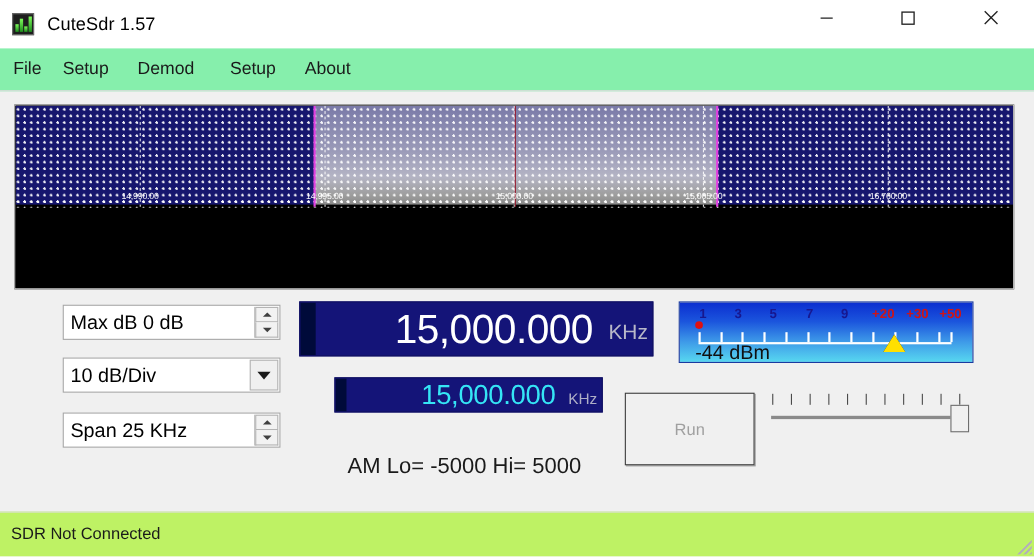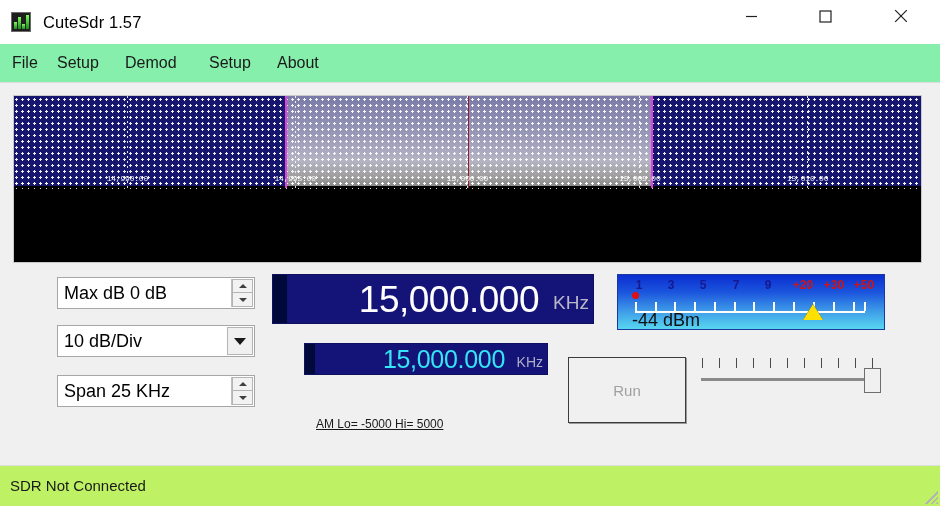--- a/index.html
+++ b/index.html
@@ -175,21 +175,21 @@
     top: 0;
     width: 1px; height: 92px;
     background: rgba(150,20,40,0.95);
   }
 
   
   .freq-label {
     position: absolute;
     top: 78px;
     font-size: 8px;
-    font-family: Liberation Mono, monospace;
+    font-family: Liberation Sans, sans-serif;
     color: #ffffff;
     white-space: nowrap;
     transform: translateX(-50%);
     opacity: 0.95;
     letter-spacing: -0.2px;
   }
 
   
   .ctl {
     position: absolute;
@@ -324,25 +324,24 @@
     right: 4px; top: 9px;
     font-size: 14px;
     color: #aeaec6;
     line-height: 18px;
     white-space: nowrap;
   }
 
   .am-filter-text {
     position: absolute;
     left: 316px; top: 414px;
-    font-size: 12px;
+    font-size: 20px;
     color: #1a1a1a;
     line-height: 20px;
     white-space: nowrap;
-    text-decoration: underline;
   }
 
   
   .smeter {
     position: absolute;
     left: 617px; top: 274px;
     width: 268px; height: 56px;
     background: linear-gradient(to bottom, #0b2ed0 0%, #1b55dd 32%, #3e9ae8 66%, #57d7f0 100%);
     border: 1px solid #1a3aa0;
     box-sizing: border-box;
@@ -548,21 +547,21 @@
       <div class="vdiv" style="left:793px;"></div>
 
       <div class="fedge" style="left:271px;"></div>
       <div class="fedge" style="left:637px;"></div>
       <div class="centerline" style="left:454px;"></div>
 
       <div class="freq-label" style="left:12.5%">14,990.00</div>
       <div class="freq-label" style="left:31%">14,995.00</div>
       <div class="freq-label" style="left:50%">15,000.00</div>
       <div class="freq-label" style="left:69%">15,005.00</div>
-      <div class="freq-label" style="left:87.5%">15,010.00</div>
+      <div class="freq-label" style="left:87.5%">16,760.00</div>
     </div>
   </div>
 
   <div class="ctl ctl-maxdb">
     <div class="ctl-text">Max dB 0 dB</div>
     <div class="spin">
       <div class="half top">
           <span class="arrow-up"></span>
         </div>
       <div class="half bot">

